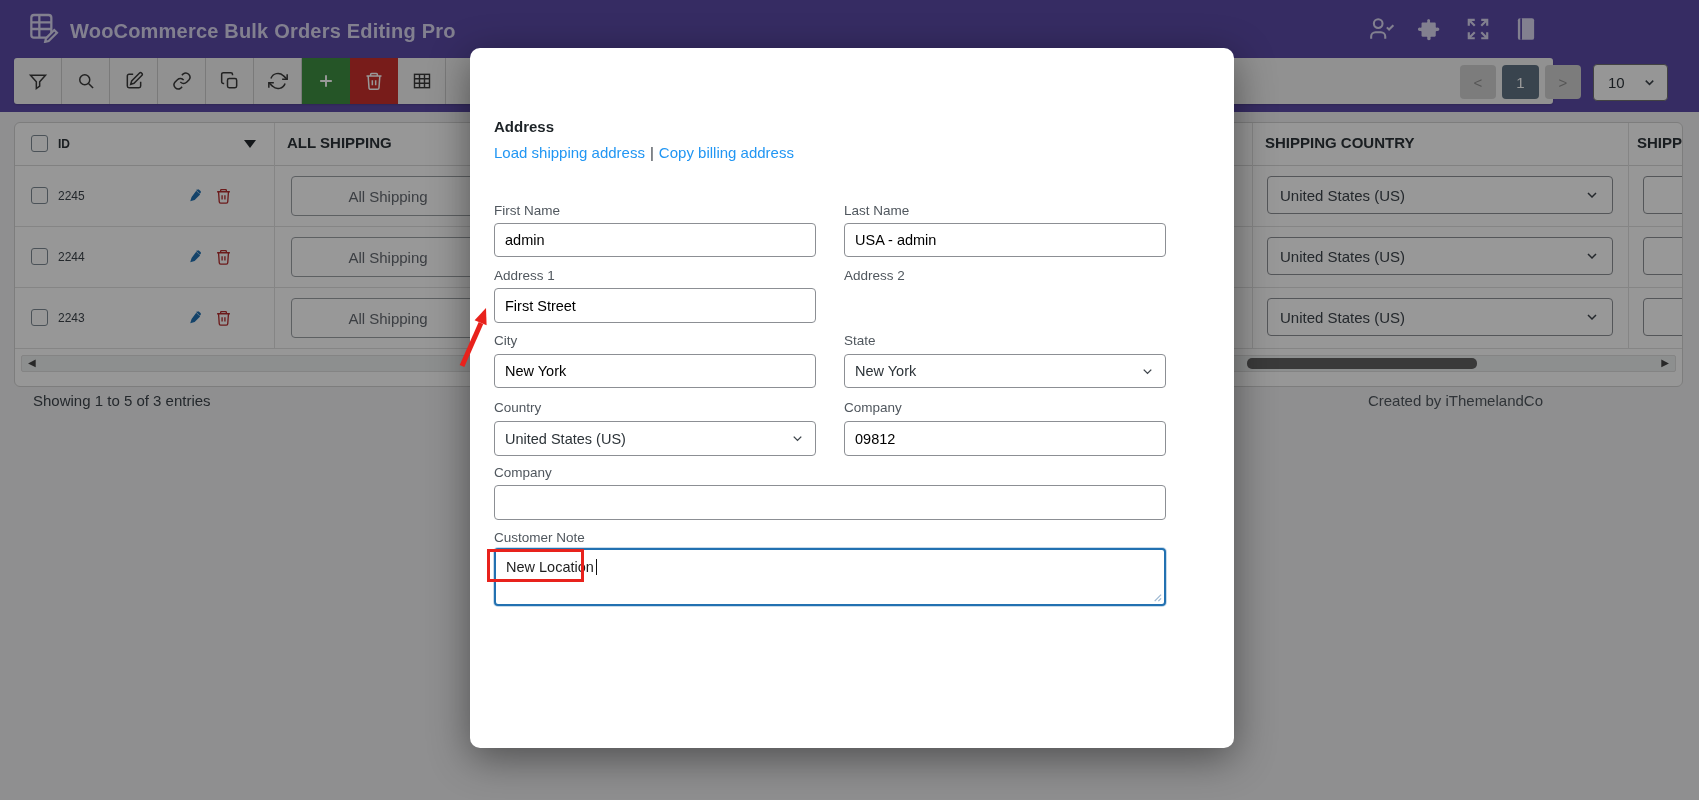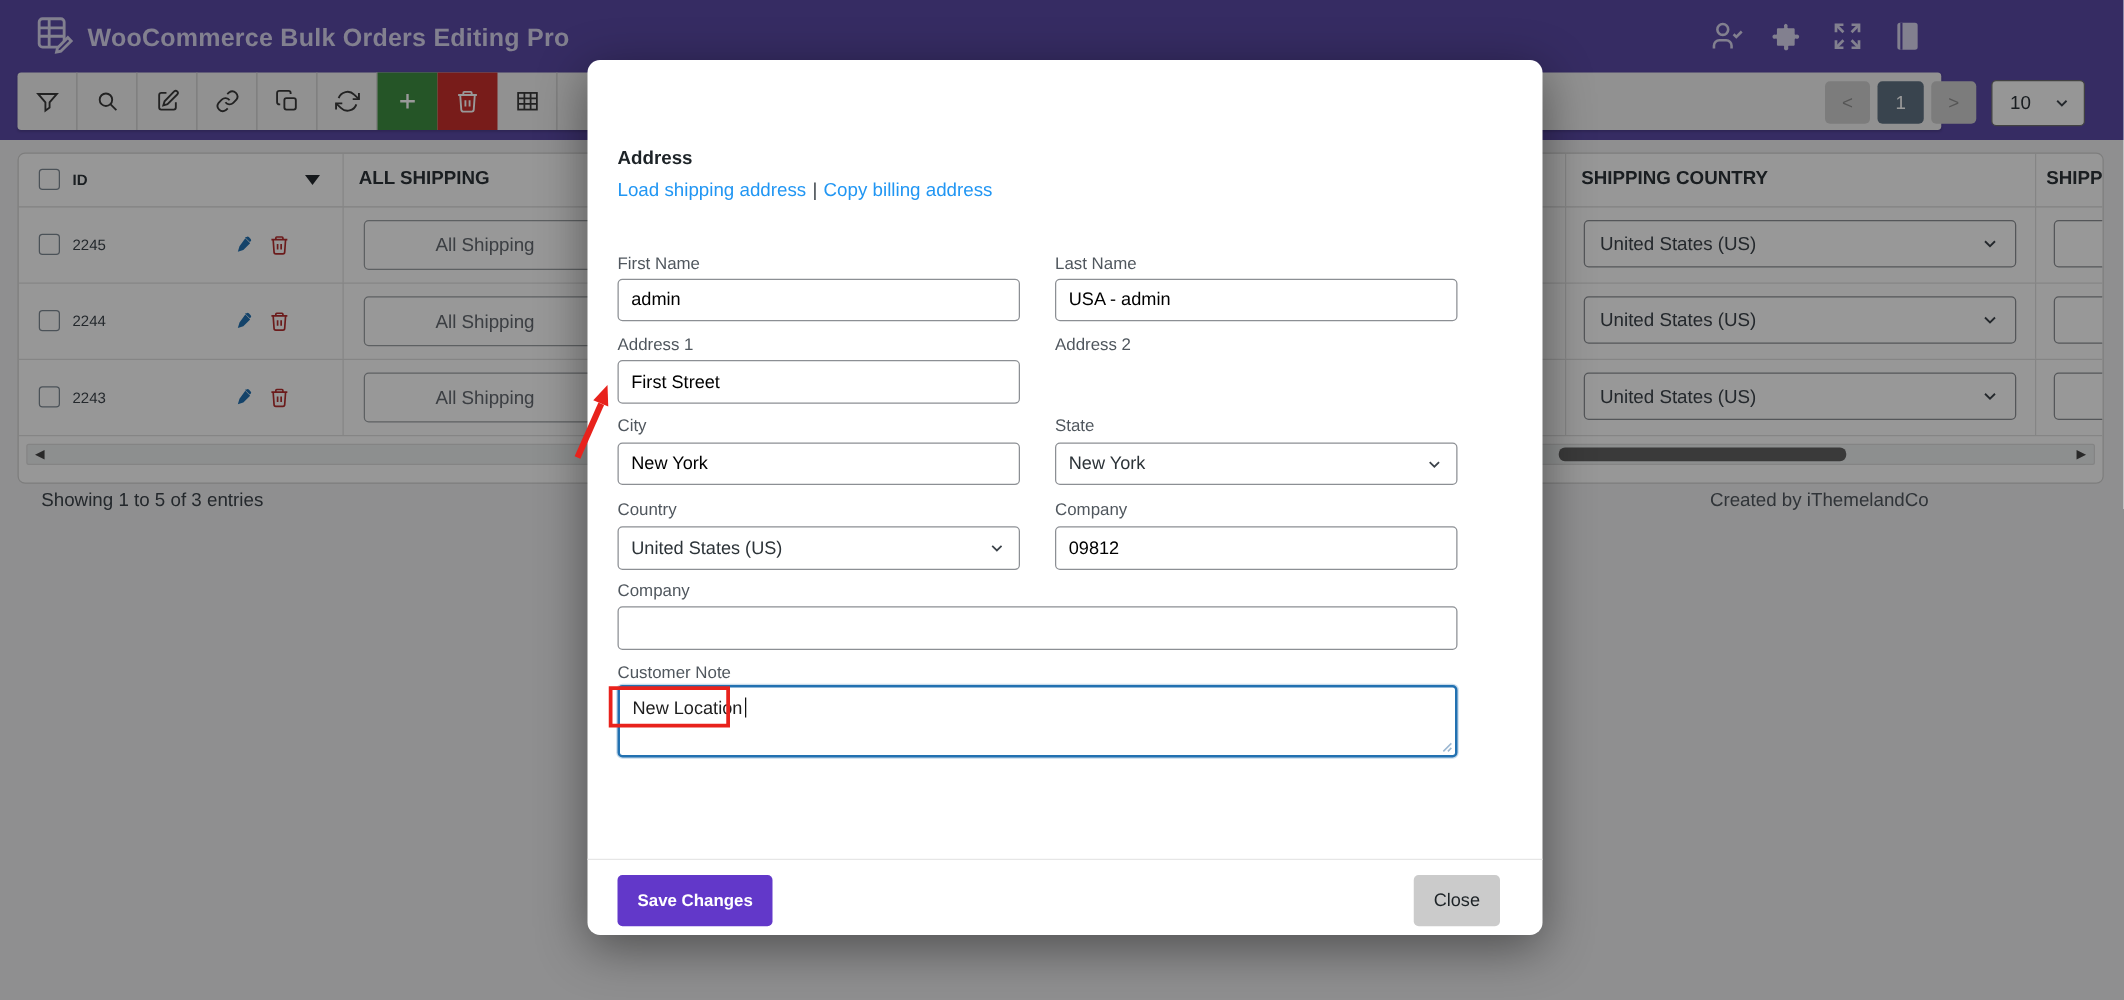--- a/index.html
+++ b/index.html
@@ -367,24 +367,20 @@
     <input class="finput colFull" style="top: 437px; height: 35px;" value="">
 
     <span class="flabel colFull" style="top:482px">Customer Note</span>
     <div class="ftext">
       <span class="txt"><span>New Location</span><span class="caret"></span></span>
       <svg class="grip" viewBox="0 0 12 12" fill="none" stroke="currentColor" stroke-width="1.4">
           <path d="M11 4L4 11M11 8l-3 3"></path>
         </svg>
     </div>
 
-    <div class="m-foot">
-      <button class="btn-save">Save Changes</button>
-      <button class="btn-close">Close</button>
-    </div>
   </div>
 
   <svg class="annot-arrow" width="60" height="80" viewBox="0 0 60 80">
     <line x1="10" y1="70" x2="29" y2="27" stroke="#e8221c" stroke-width="5"></line>
     <polygon points="34,12 34.6,29.2 22.6,24.2" fill="#e8221c"></polygon>
   </svg>
   <div class="annot-box"></div>
 
 </div>
 

